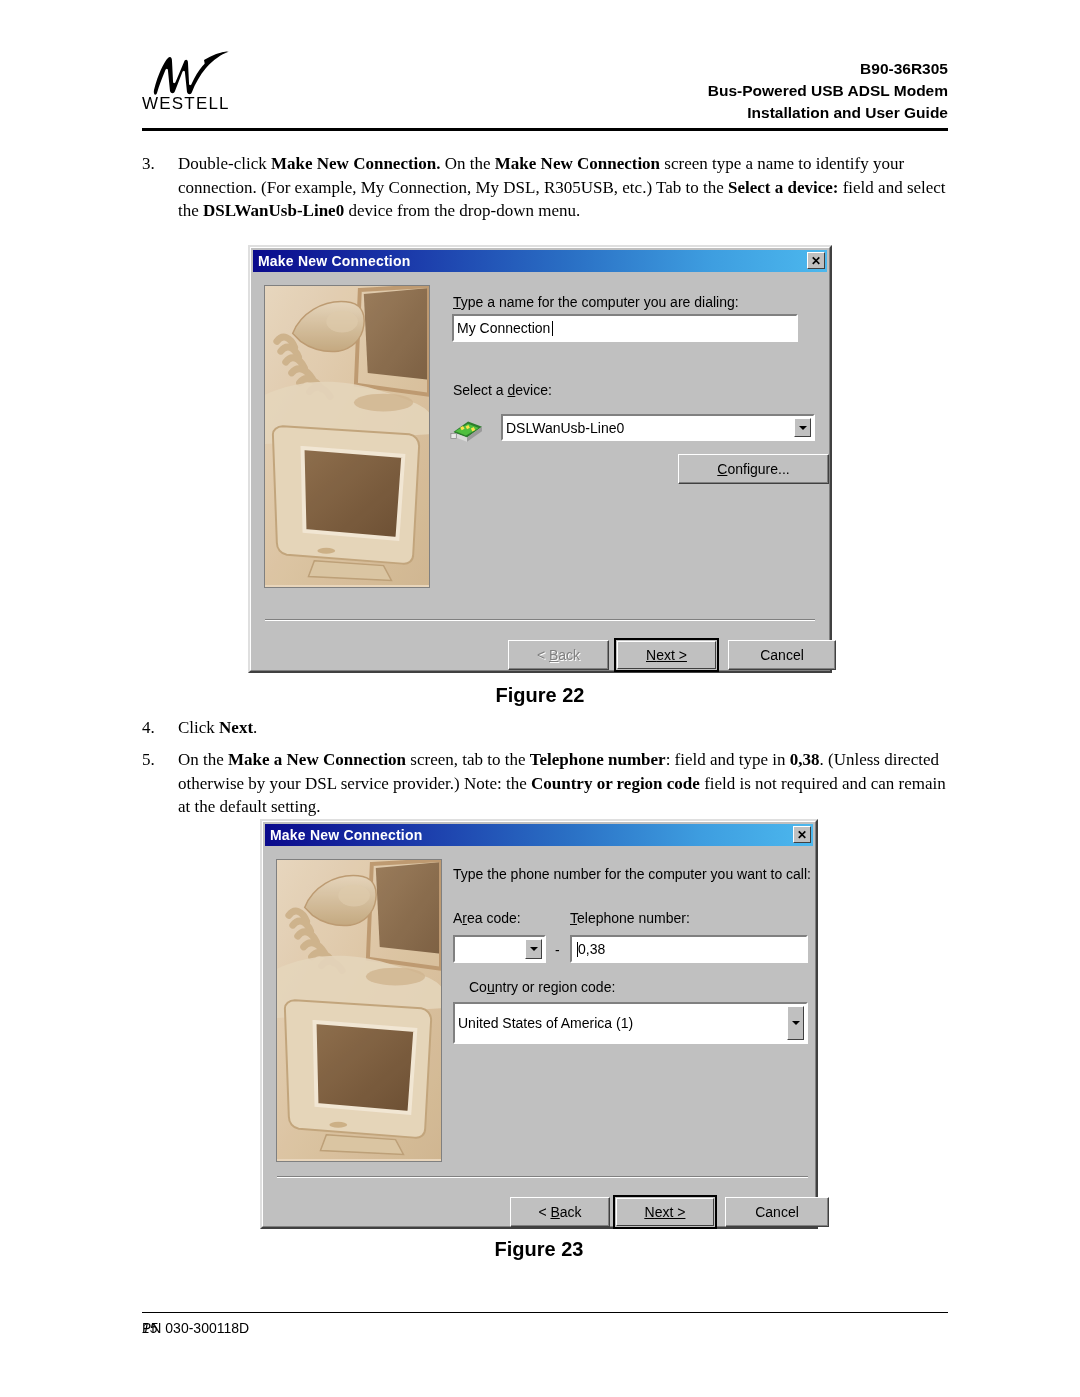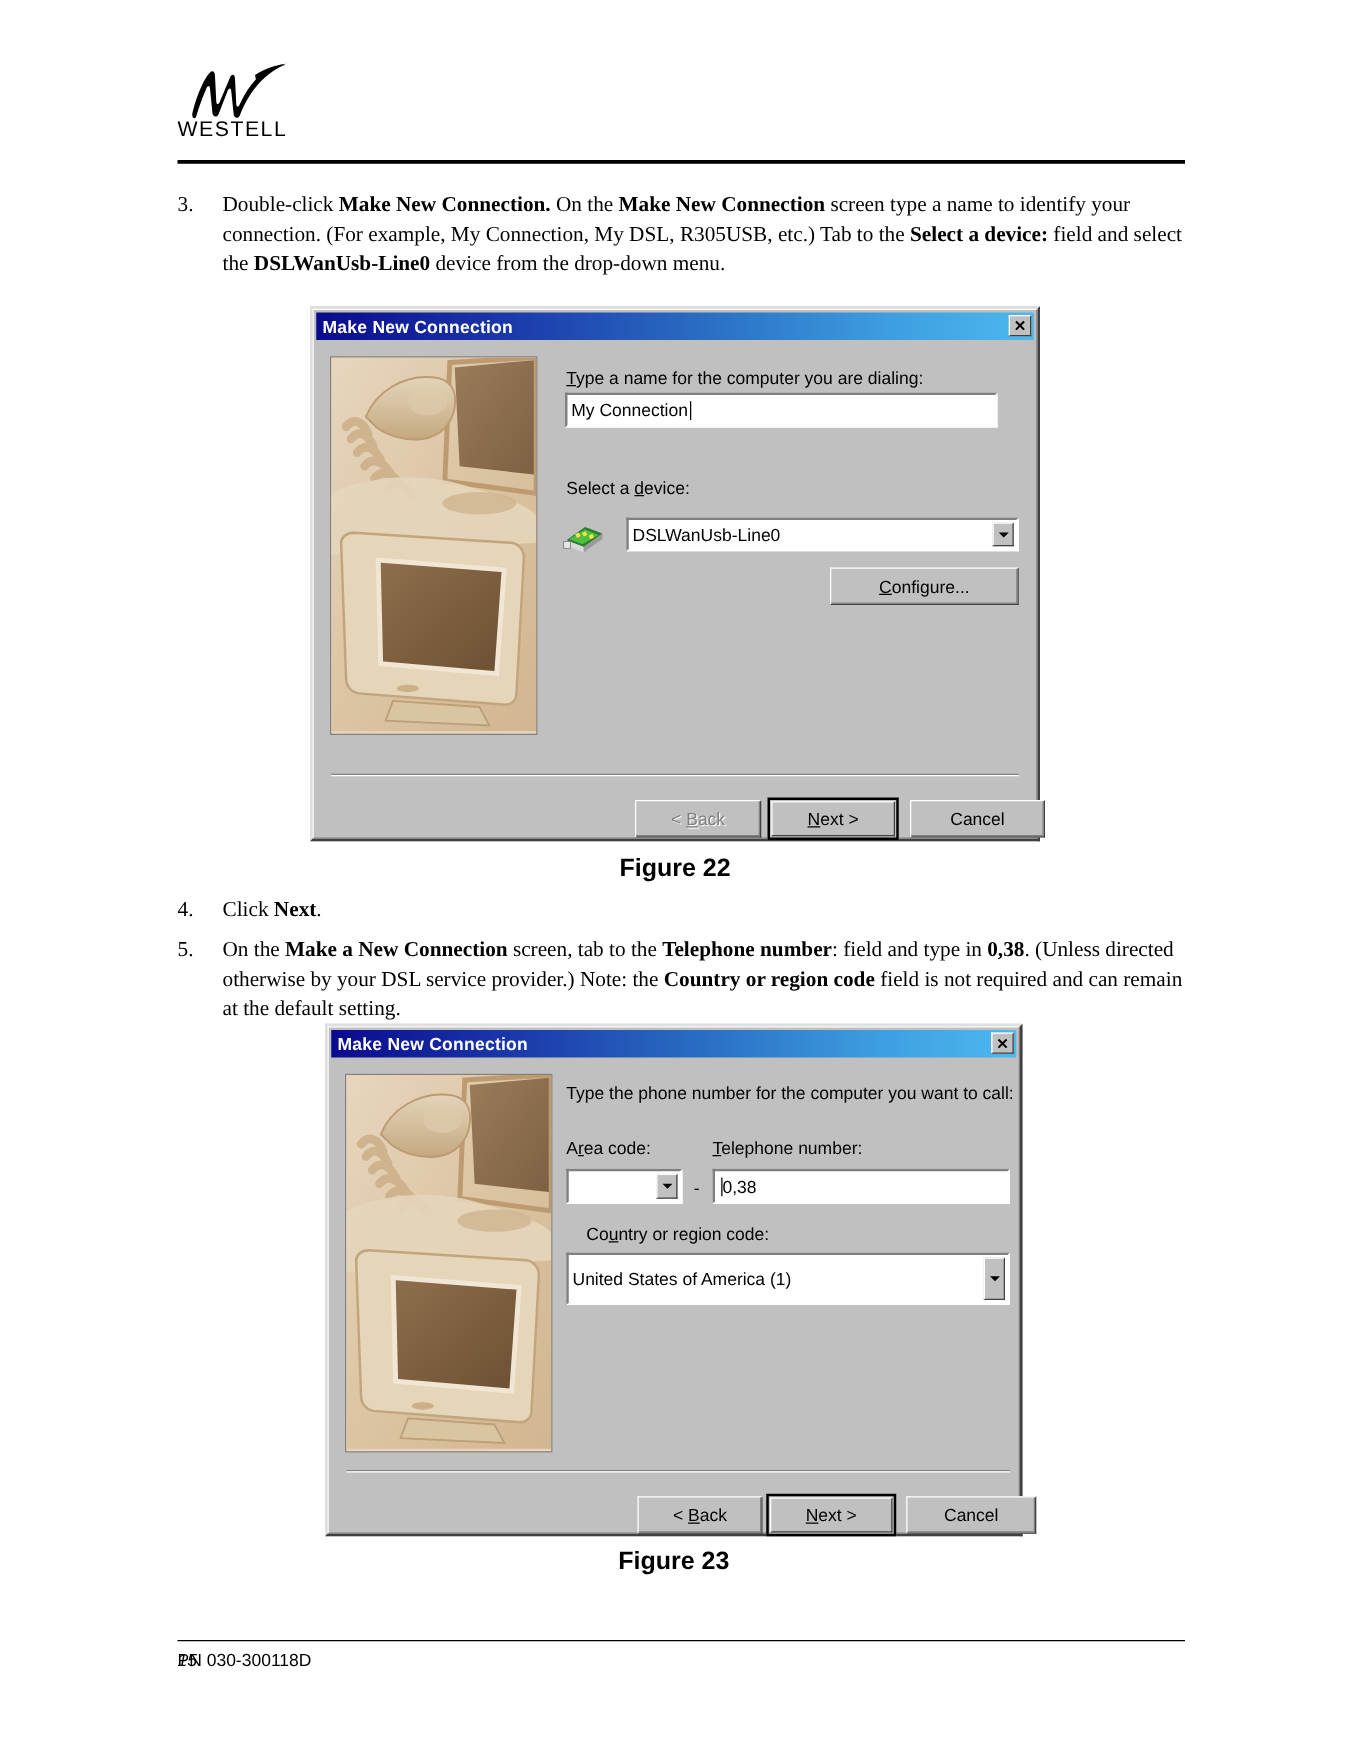--- a/index.html
+++ b/index.html
@@ -141,21 +141,21 @@
     border-right: 1px solid #404040; border-bottom: 1px solid #404040;
     display: flex; align-items: center; justify-content: center;
     font-size: 14px; color: #000;
     font-family: "Liberation Sans", sans-serif;
   }
   .btn::after {
     content: ""; position: absolute; left: 0; top: 0; right: 0; bottom: 0;
     border-right: 1px solid #808080; border-bottom: 1px solid #808080;
     pointer-events: none;
   }
-  .btn.default { border: 2px solid #000; }
+  .btn.default { border: 2px solid #000; text-decoration: underline; }
   .btn.default .btn-face {
     position: absolute; inset: 1px;
     border-top: 1px solid #ffffff; border-left: 1px solid #ffffff;
     border-right: 1px solid #404040; border-bottom: 1px solid #404040;
   }
   .btn.default::after { display: none; }
   .btn span.lbl { position: relative; z-index: 2; white-space: nowrap; }
   .btn.disabled span.lbl { color: #808080; text-shadow: 1px 1px 0 #ffffff; }
 
   .sep-line {
@@ -186,20 +186,25 @@
 <div class="page-header">
 
   <div class="logo-block">
     <svg class="logo-mark" viewBox="0 0 86 48">
       <path d="M6 40 C10 24, 16 12, 20 8 C22 6, 24 7, 24 11 L25 31 C25 34, 27 34, 28 31 L36 12 C37 9, 40 9, 40 13 L41 33 C41 36, 43 36, 44 33 C50 20, 58 10, 68 5 C72 3, 76 2, 80 2 C74 4, 66 9, 58 18 C52 25, 47 34, 44 42 C43 45, 40 45, 39 42 L37 23 C37 20, 35 20, 34 23 L27 41 C26 44, 23 44, 22 41 L20 21 C20 18, 18 18, 17 21 C14 28, 11 36, 9 43 C8 46, 5 45, 6 40 Z" fill="#000"></path>
       <path d="M56 10 C64 5, 72 2, 81 1 C73 4, 64 9, 57 15 Z" fill="#000"></path>
     </svg>
     <div class="logo-word">WESTELL</div>
   </div>
 
+  <div class="header-lines">
+    <div>B90-36R305</div>
+    <div>Bus-Powered USB ADSL Modem</div>
+    <div>Installation and User Guide</div>
+  </div>
 </div>
 <div class="header-rule"></div>
 
 <div class="step" style="left:142px; top:152px; width:812px;">
   <span class="num">3.</span>
   <span class="txt"><span>Double-click </span><b>Make New Connection.</b><span> On the </span><b>Make New Connection</b><span> screen type a name to identify your connection.  (For example, My Connection, My DSL, R305USB, etc.) Tab to the </span><b>Select a device:</b><span> field and select the </span><b>DSLWanUsb-Line0</b><span> device from the drop-down menu.</span></span>
 </div>
 
 <div class="dlg" style="left:248px; top:245px; width:584px; height:428px;">
   <div class="dlg-inner"></div>
@@ -283,21 +288,21 @@
       <path d="M3 17 L16 22 L16 26 L3 21 Z" fill="#d9d9d9"></path>
       <path d="M16 22 L30 12 L30 16 L16 26 Z" fill="#9a9a9a"></path>
       <rect x="1" y="18" width="5" height="5" fill="#e8e8e8" stroke="#777" stroke-width="0.6"></rect>
     </svg>
 
     <div class="combo" style="left:248px; top:140px; width:314px; height:27px;">
       <span>DSLWanUsb-Line0</span>
       <div class="combo-arrow"></div>
     </div>
 
-    <div class="btn" style="left:411px; top:180px; width:151px; height:30px;justify-content:center;">
+    <div class="btn" style="left:425px; top:180px; width:151px; height:30px;justify-content:center;">
       <span class="lbl"><u>C</u><span>onfigure...</span></span>
     </div>
 
     <div class="sep-line" style="left:12px; top:345px; width:550px;"></div>
 
     <div class="btn disabled" style="left:255px; top:366px; width:101px; height:30px;">
       <span class="lbl"><span>&lt; </span><u>B</u><span>ack</span></span>
     </div>
 
     <div class="btn default" style="left:361px; top:364px; width:105px; height:34px;">

